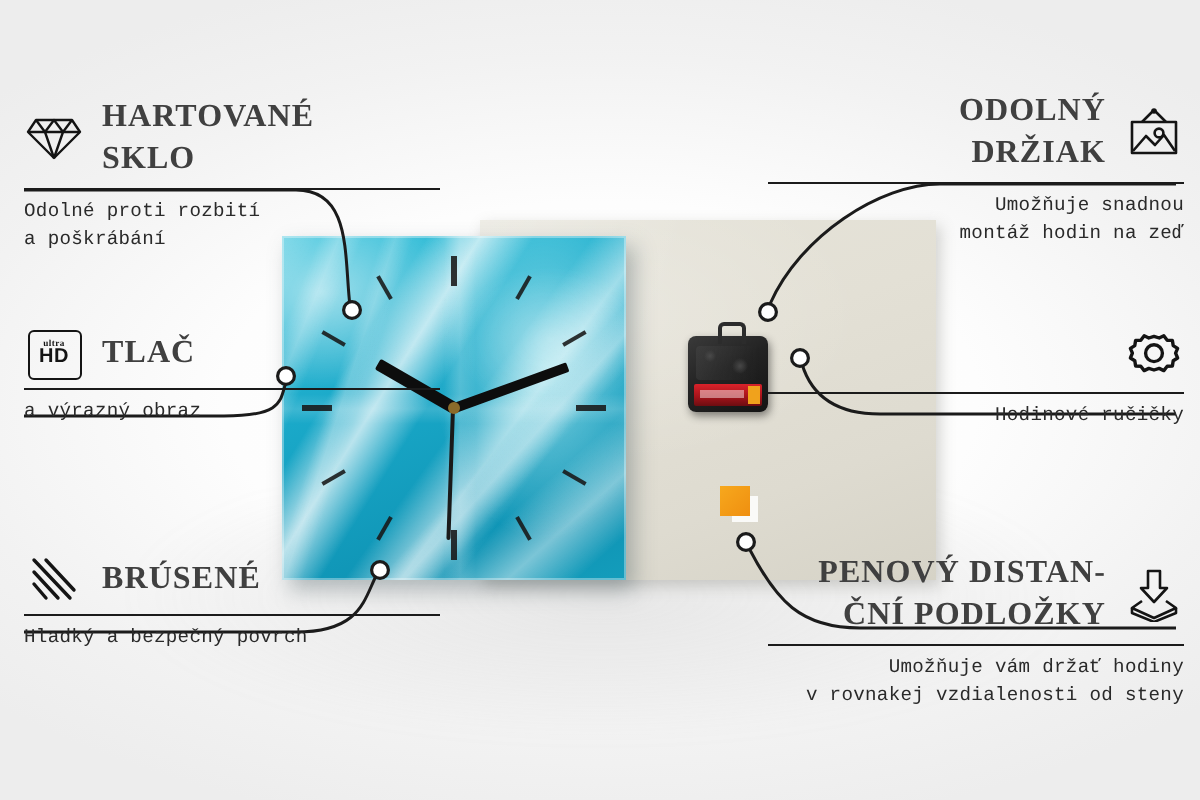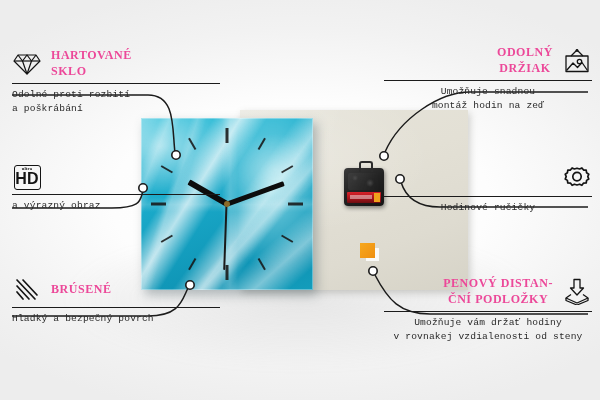--- a/index.html
+++ b/index.html
@@ -181,44 +181,44 @@
     width: 600px; height: 400px;
     pointer-events: none;
   }
 
   
   .feature {
     position: absolute;
     width: 208px;
   }
   .feature.left  { left: 12px;  text-align: left;  }
-  .feature.right { right: 8px;  text-align: center; }
+  .feature.right { right: 8px;  text-align: right; }
 
   .feat-head {
     display: flex;
     align-items: center;
     gap: 9px;
   }
   .feature.right .feat-head { flex-direction: row-reverse; }
 
   .feat-icon {
     flex: 0 0 auto;
     width: 30px; height: 28px;
     display: flex;
     align-items: center;
     justify-content: center;
     color: #141414;
   }
   .feat-title {
     font-family: "Liberation Serif", serif;
-    font-size: 12px;
+    font-size: 16px;
     font-weight: bold;
     letter-spacing: .55px;
     line-height: 1.33;
-    color: #ec4899;
+    color: #404040;
     text-transform: uppercase;
   }
   .feat-rule {
     margin-top: 3px;
     height: 1.4px;
     background: #1b1b1b;
     width: 100%;
   }
   .feat-desc {
     margin-top: 4px;
@@ -240,21 +240,21 @@
     justify-content: center;
     line-height: 1;
   }
   .hd-badge .u {
     font-size: 4.6px;
     font-weight: bold;
     letter-spacing: .2px;
     color: #141414;
   }
   .hd-badge .h {
-    font-size: 16px;
+    font-size: 10px;
     font-weight: bold;
     letter-spacing: .3px;
     color: #141414;
     font-family: "Liberation Sans", sans-serif;
   }
 </style>
 </head>
 <body>
 
 <div id="stage">
@@ -352,20 +352,21 @@
 
   <div class="feature left" style="top:163px">
     <div class="feat-head">
       <div class="feat-icon">
         <div class="hd-badge">
           <span class="u">ultra</span>
           <span class="h">HD</span>
         </div>
       </div>
       <div class="feat-title">
+        <div>TLAČ</div>
       </div>
     </div>
     <div class="feat-rule"></div>
     <div class="feat-desc">
       <div>a výrazný obraz</div>
     </div>
   </div>
 
   <div class="feature left" style="top:276px">
     <div class="feat-head">

